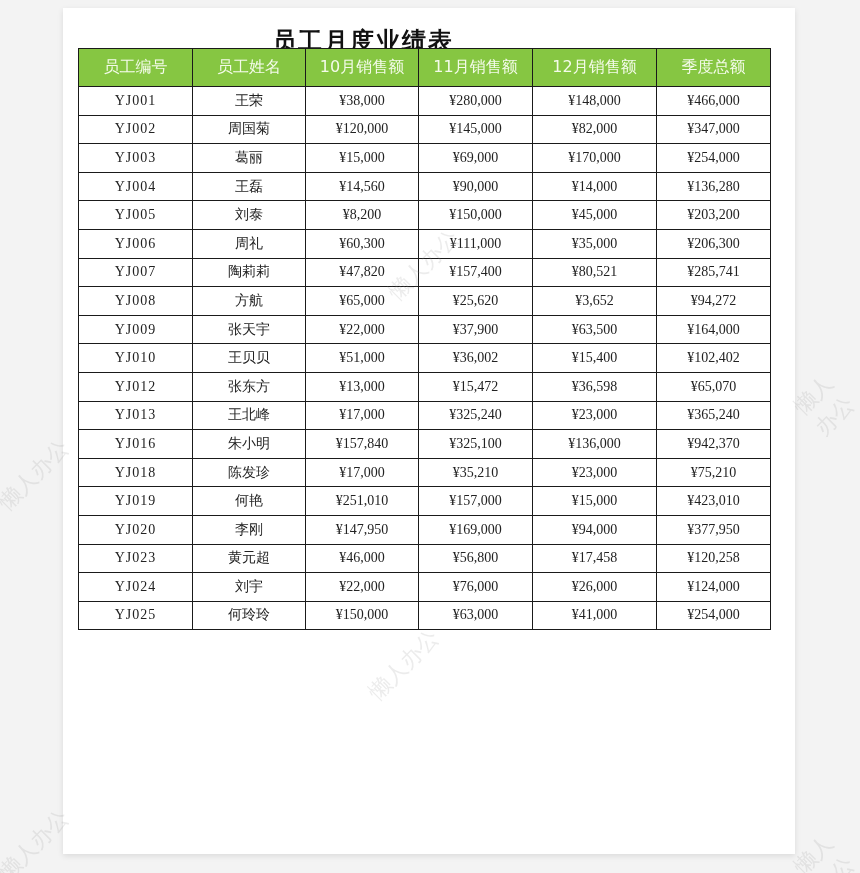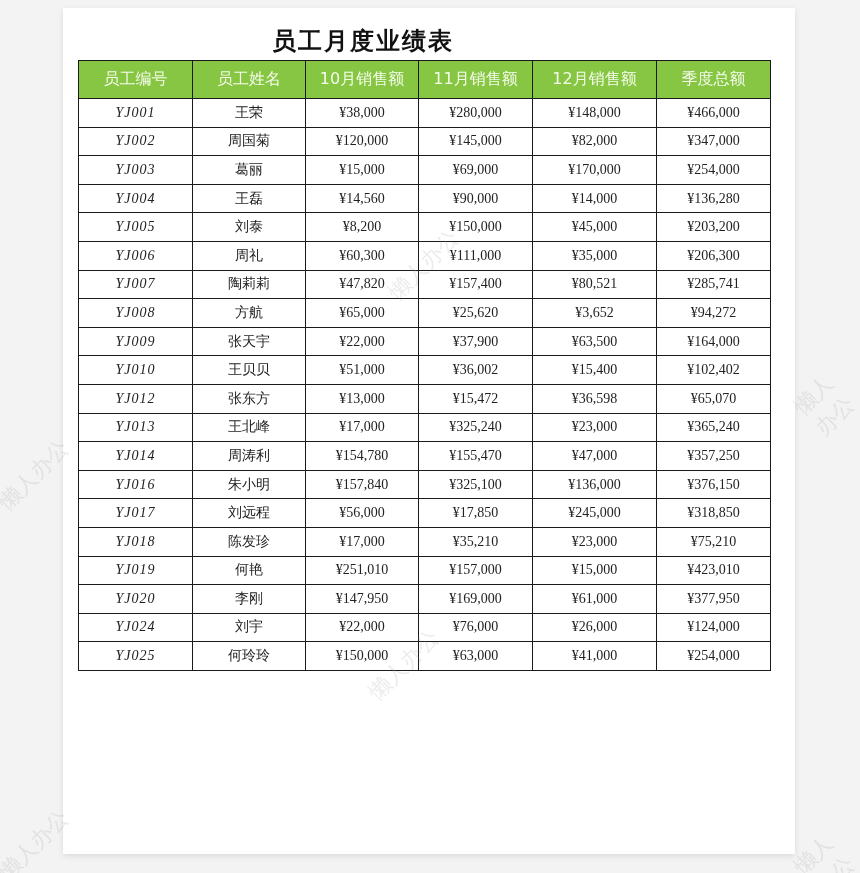--- a/index.html
+++ b/index.html
@@ -11,30 +11,30 @@
     position:absolute; left:63px; top:8px; width:732px; height:846px;
     background:#ffffff; box-shadow:0 2px 6px rgba(0,0,0,0.10);
   }
   .title {
     position:absolute; left:0; top:26px; width:852px; text-align:center;
     font-family:"DejaVu Serif","Liberation Serif",serif; font-weight:bold;
     font-size:24px; letter-spacing:2px; color:#111; line-height:30px;
     margin-left:-63px;
   }
   table {
-    position:absolute; left:78px; top:60px; border-collapse:collapse;
+    position:absolute; left:78px; top:48px; border-collapse:collapse;
     width:692px; table-layout:fixed;
   }
   th, td { border:1.5px solid #1a1a1a; text-align:center; padding:0; }
   th {
     background:#86c642; color:#f4fbea; height:37px; font-weight:normal;
     font-family:"DejaVu Sans","Liberation Sans",sans-serif; font-size:16px;
   }
   td { height:27.6px; font-size:14px; color:#222; }
-  td.id { font-family:"Liberation Serif","DejaVu Serif",serif; letter-spacing:1px;font-style:italic; }
+  td.id { font-family:"Liberation Serif","DejaVu Serif",serif; letter-spacing:1px; }
   td.num { font-family:"Liberation Serif","DejaVu Serif",serif; }
   .wm { position:absolute; color:rgba(150,150,150,0.18); font-size:22px; transform:rotate(-45deg); font-family:"DejaVu Sans",sans-serif; }
 </style>
 </head>
 <body>
 
 <div class="page"></div>
 <div class="title">员工月度业绩表</div>
 
 <table>
@@ -147,42 +147,26 @@
       </tr>
       <tr>
         <td class="id">YJ013</td>
         <td class="name">王北峰</td>
         <td class="num">¥17,000</td>
         <td class="num">¥325,240</td>
         <td class="num">¥23,000</td>
         <td class="num">¥365,240</td>
       </tr>
       <tr>
-        <td class="id">YJ014</td>
-        <td class="name">周涛利</td>
-        <td class="num">¥154,780</td>
-        <td class="num">¥155,470</td>
-        <td class="num">¥47,000</td>
-        <td class="num">¥357,250</td>
-      </tr>
-      <tr>
         <td class="id">YJ016</td>
         <td class="name">朱小明</td>
         <td class="num">¥157,840</td>
         <td class="num">¥325,100</td>
         <td class="num">¥136,000</td>
-        <td class="num">¥376,150</td>
-      </tr>
-      <tr>
-        <td class="id">YJ017</td>
-        <td class="name">刘远程</td>
-        <td class="num">¥56,000</td>
-        <td class="num">¥17,850</td>
-        <td class="num">¥245,000</td>
-        <td class="num">¥318,850</td>
+        <td class="num">¥942,370</td>
       </tr>
       <tr>
         <td class="id">YJ018</td>
         <td class="name">陈发珍</td>
         <td class="num">¥17,000</td>
         <td class="num">¥35,210</td>
         <td class="num">¥23,000</td>
         <td class="num">¥75,210</td>
       </tr>
       <tr>
@@ -191,22 +175,30 @@
         <td class="num">¥251,010</td>
         <td class="num">¥157,000</td>
         <td class="num">¥15,000</td>
         <td class="num">¥423,010</td>
       </tr>
       <tr>
         <td class="id">YJ020</td>
         <td class="name">李刚</td>
         <td class="num">¥147,950</td>
         <td class="num">¥169,000</td>
-        <td class="num">¥61,000</td>
+        <td class="num">¥94,000</td>
         <td class="num">¥377,950</td>
+      </tr>
+      <tr>
+        <td class="id">YJ023</td>
+        <td class="name">黄元超</td>
+        <td class="num">¥46,000</td>
+        <td class="num">¥56,800</td>
+        <td class="num">¥17,458</td>
+        <td class="num">¥120,258</td>
       </tr>
       <tr>
         <td class="id">YJ024</td>
         <td class="name">刘宇</td>
         <td class="num">¥22,000</td>
         <td class="num">¥76,000</td>
         <td class="num">¥26,000</td>
         <td class="num">¥124,000</td>
       </tr>
       <tr>

